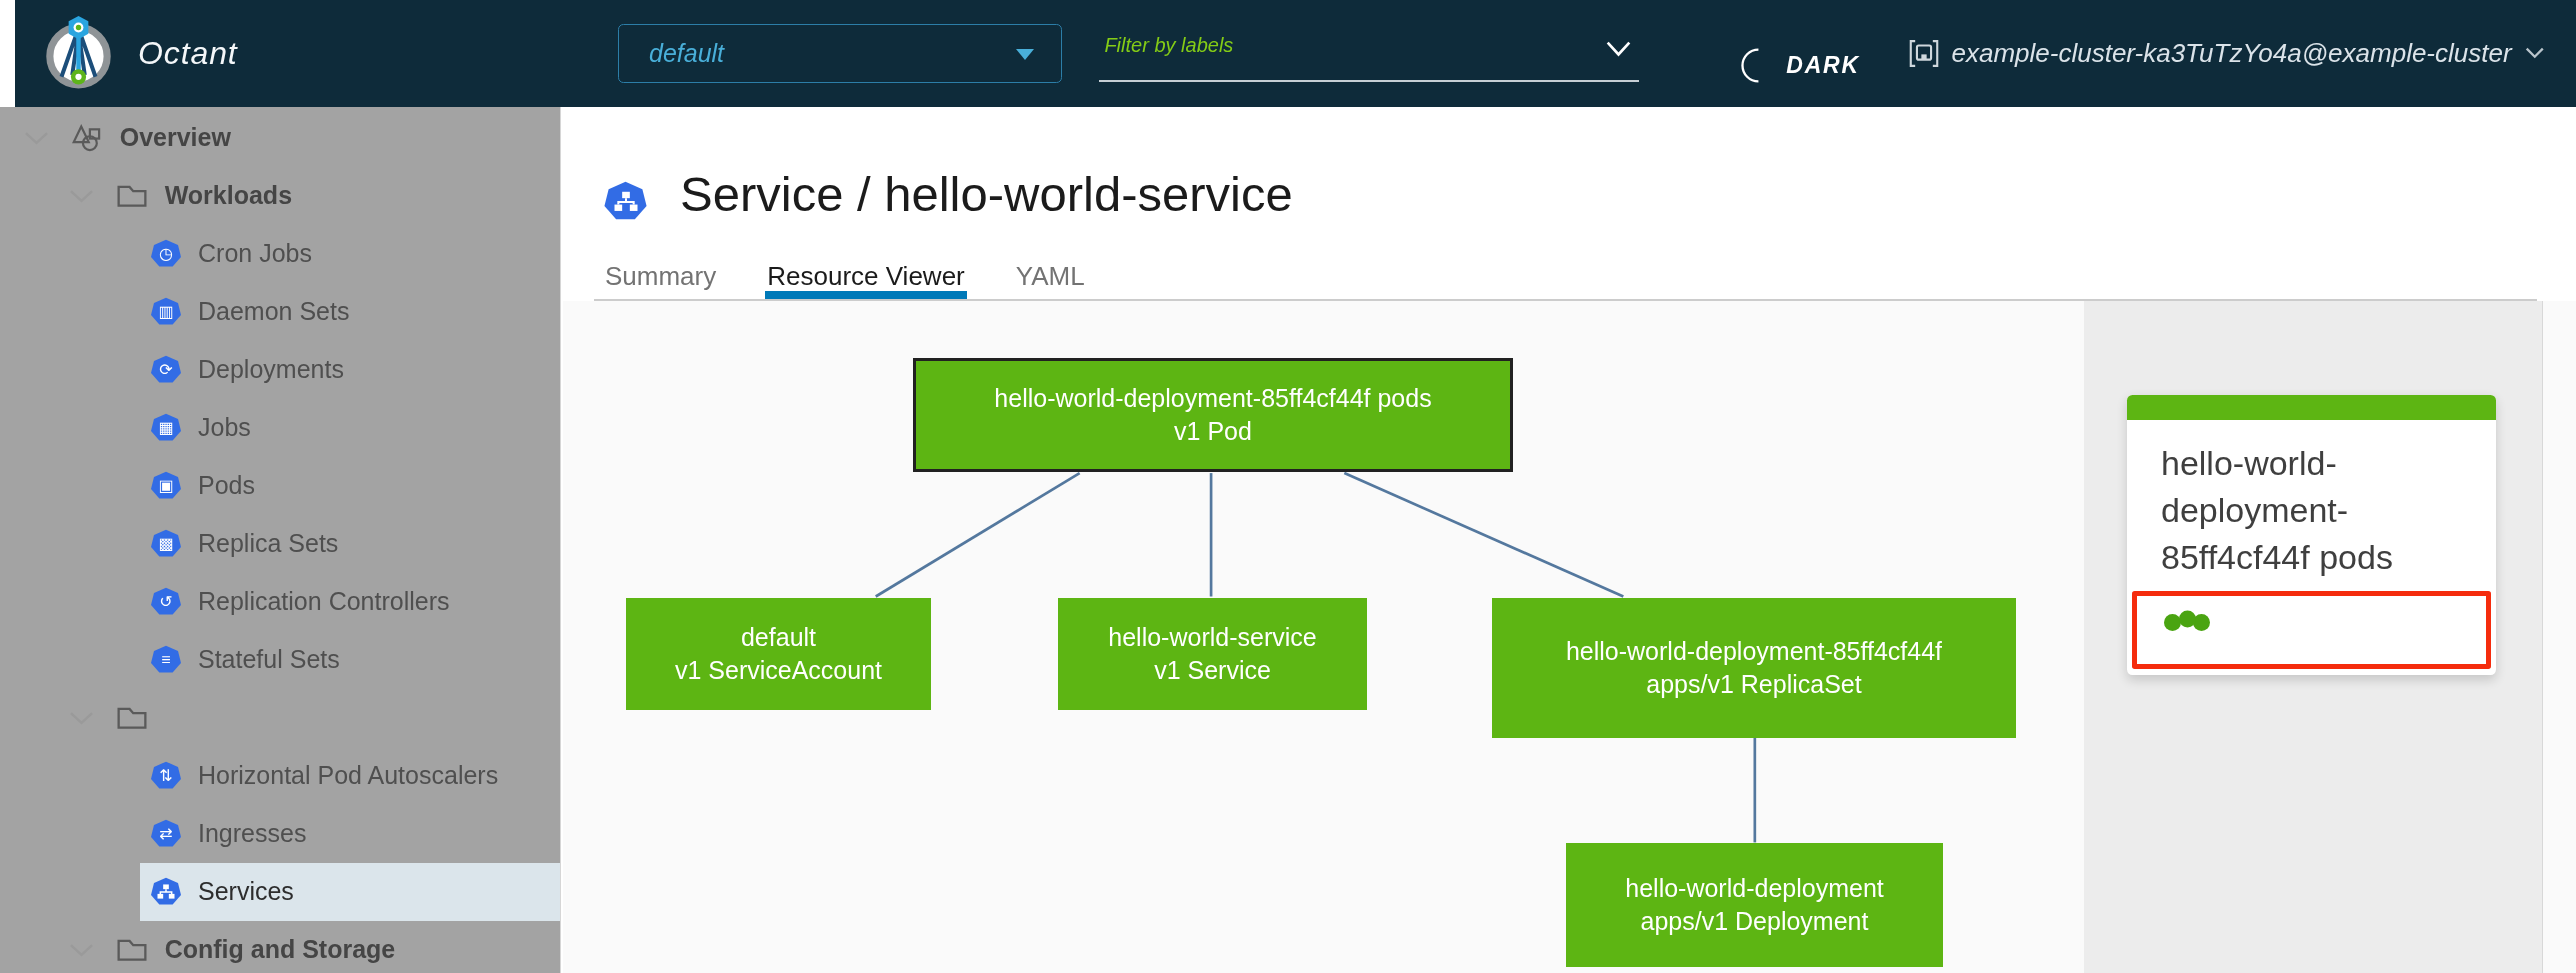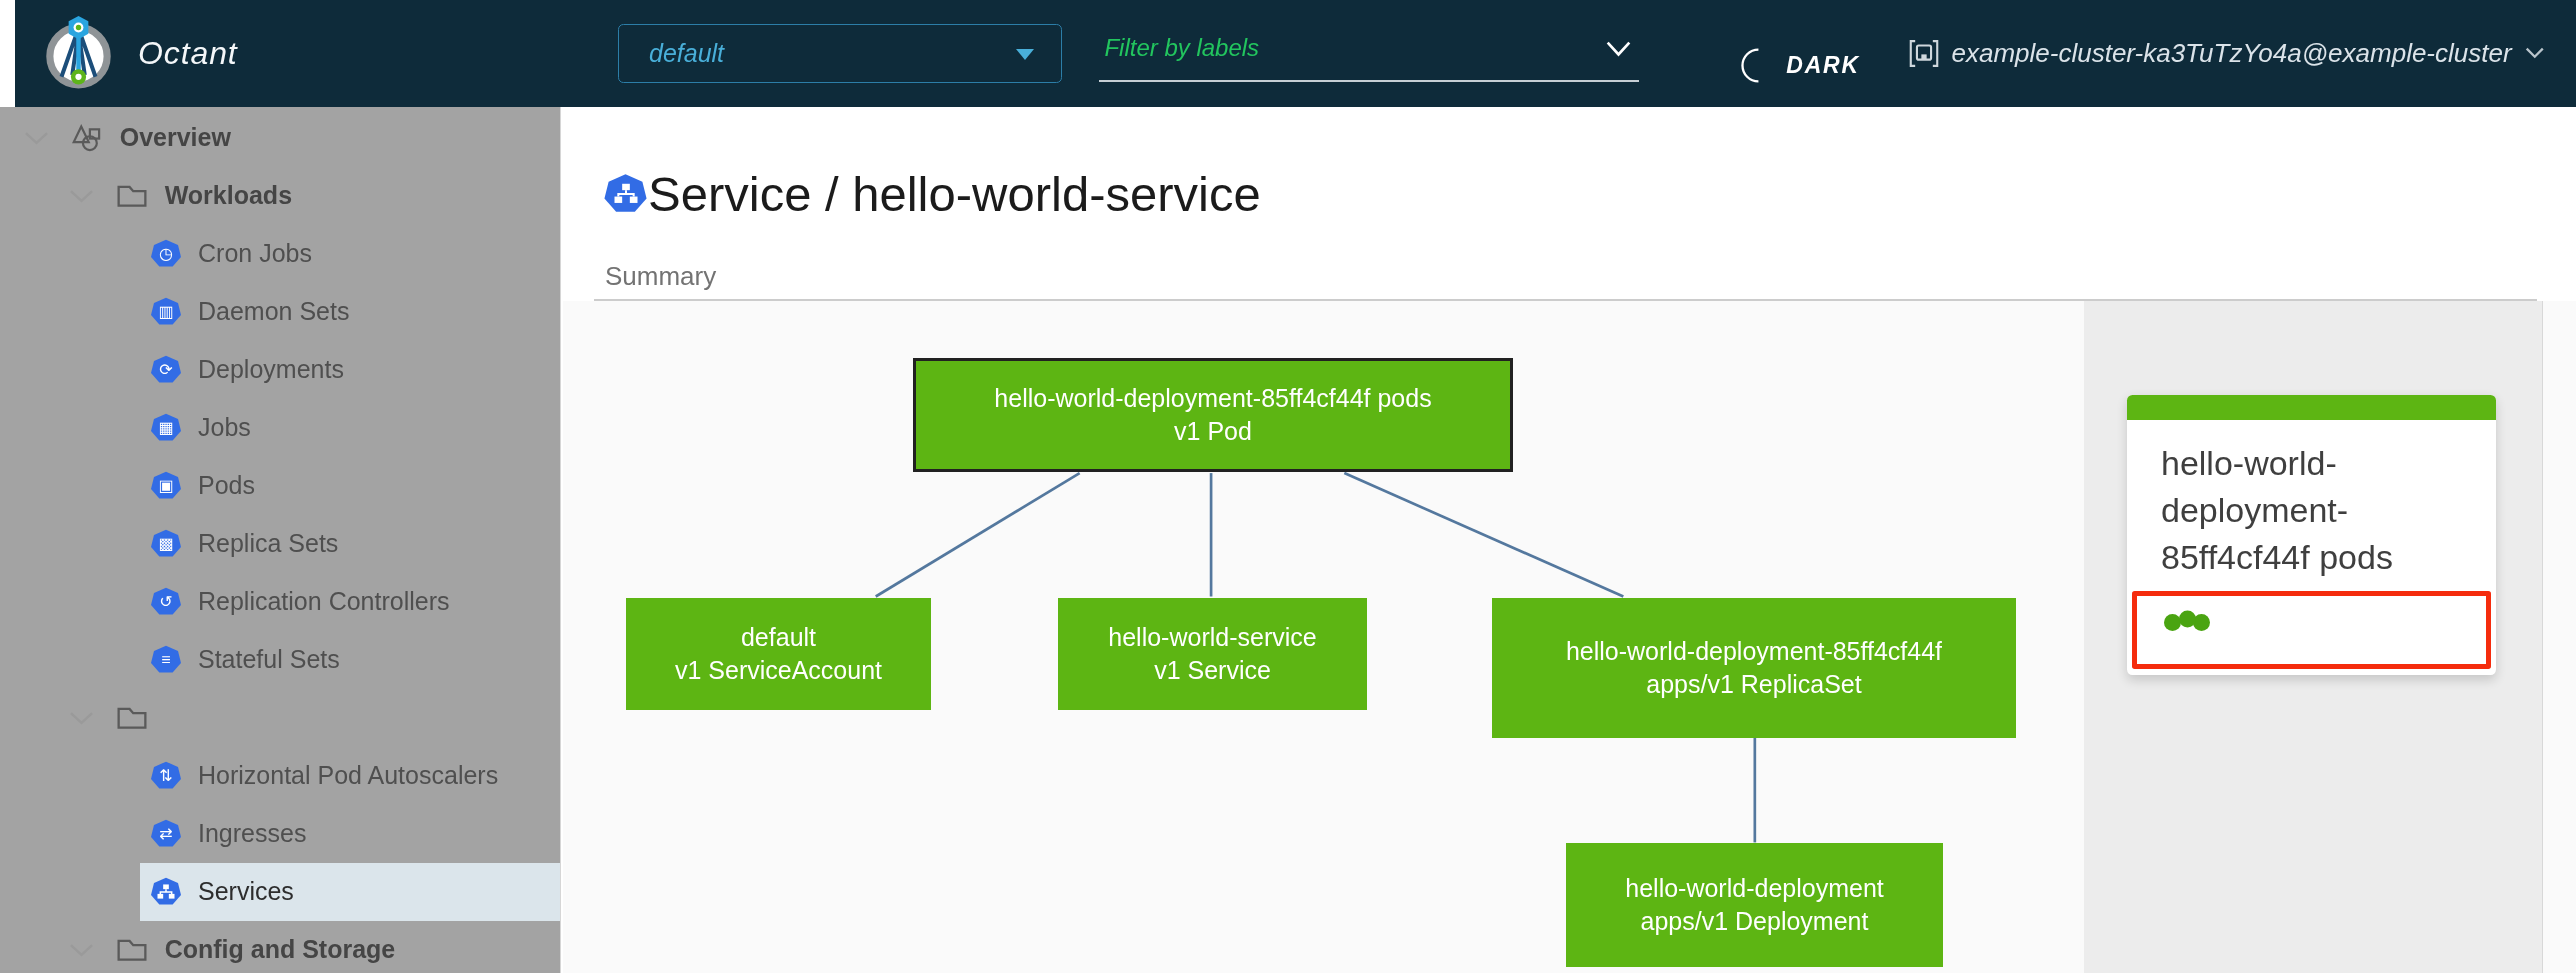--- a/index.html
+++ b/index.html
@@ -13,21 +13,21 @@
   .logo { position:absolute; left:25px; top:14.3px; width:77px; height:79px; }
   .app-title { position:absolute; left:123px; top:0; height:107px; display:flex;
     align-items:center; color:#f4f7f9; font-size:32px; letter-spacing:0.9px; }
   .ns-select { position:absolute; left:603px; top:24px; width:444px; height:59px;
     border:1.8px solid #2c7ea8; border-radius:5.4px; display:flex; align-items:center;
     padding:0 30px; color:#49afd9; font-size:25px; cursor:pointer; }
   .ns-caret { position:absolute; right:27px; top:24px; width:0; height:0;
     border-left:9.8px solid transparent; border-right:9.8px solid transparent;
     border-top:11.6px solid #49afd9; }
   .filter-box { position:absolute; left:1084px; top:27px; width:540px; height:55px; }
-  .filter-label { position:absolute; left:5.4px; top:7.2px; color:#22c55e; font-size:24px; }
+  .filter-label { position:absolute; left:5.4px; top:7.2px; color:#84cc16; font-size:20px; }
   .filter-underline { position:absolute; left:0; bottom:0; width:100%; height:1.8px;
     background:#c6cfd5; }
   .filter-chevron { position:absolute; right:7.2px; top:12.5px; width:27px; height:18px; }
   .dark-toggle { position:absolute; left:1721px; top:0; height:130px; display:flex;
     align-items:center; gap:14.3px; cursor:pointer; }
   .moon { width:36px; height:39px; }
   .dark-label { color:#ffffff; font-size:23px; font-weight:bold; letter-spacing:1.8px; }
   .cluster-sel { position:absolute; left:1894px; top:0; height:107px; display:flex;
     align-items:center; gap:12.5px; cursor:pointer; }
   .cluster-name { color:#dbe3e9; font-size:26px; }
@@ -48,26 +48,26 @@
     position:relative; }
   .k8s-icon svg { position:absolute; left:50%; top:50%; transform:translate(-50%,-50%); }
   .slabel { font-size:25px; color:#4f4f4f; white-space:nowrap; }
   .srow.group .slabel, .srow.root .slabel { font-weight:bold; color:#454545; }
   .srow.selected .slabel { color:#2d2d2d; }
 
   
   .main-top { position:absolute; left:563px; top:107px; width:2013px; height:193px;
     background:#ffffff; }
   .page-title { position:absolute; left:603px; top:166px; display:flex;
-    align-items:center; gap:0; }
+    align-items:flex-end; gap:32px; }
   .title-ico { width:45px; height:41px; position:relative; background:#326ce5;
     clip-path:polygon(50% 2%,87.5% 20%,96.8% 61%,70.8% 93%,29.2% 93%,3.2% 61%,12.5% 20%); }
   .title-ico svg { position:absolute; left:50%; top:50%; transform:translate(-50%,-50%); }
   .page-title h1 { font-size:49px; font-weight:400; color:#1b1b1b; }
-  .tabs { position:absolute; left:605px; top:261px; height:38px; display:flex; gap:51px;flex-direction:column; }
+  .tabs { position:absolute; left:605px; top:261px; height:38px; display:flex; gap:51px; }
   .tab { position:relative; font-size:26px; color:#737373; cursor:pointer; height:38px; }
   .tab.active { color:#1b1b1b; font-weight:500; }
   .tab.active::after { content:""; position:absolute; left:-1.8px; right:-1.8px; bottom:0;
     height:8px; background:#0079b8; }
   .tab-rule { position:absolute; left:594px; top:299px; width:1943px; height:1.8px;
     background:#cccccc; }
 
   
   .graph-canvas { position:absolute; left:563px; top:301px; width:1521px; height:673px;
     background:#fafafa; }

